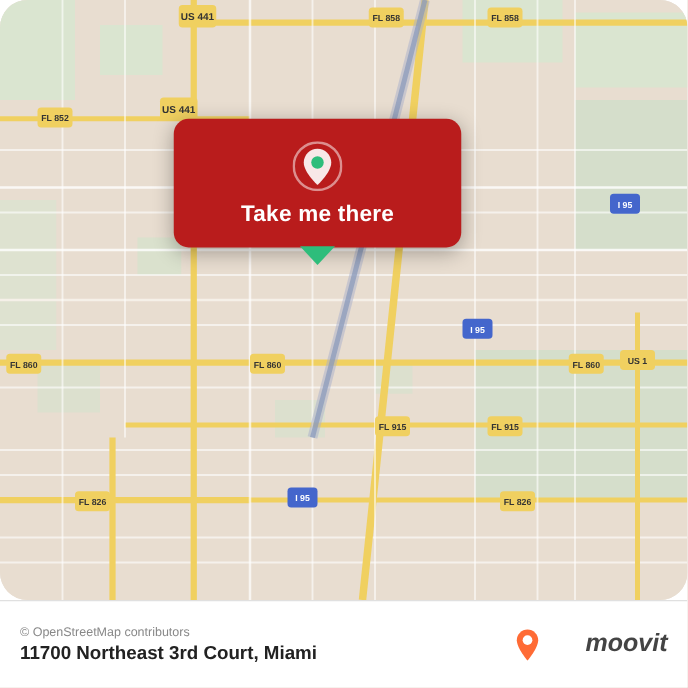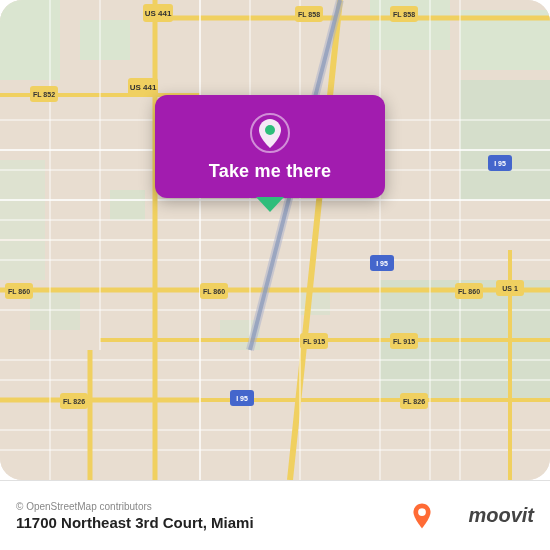--- a/index.html
+++ b/index.html
@@ -25,23 +25,23 @@
       position: absolute;
       top: 0; left: 0;
       width: 100%;
       height: 100%;
     }
 
     
     #location-card {
       position: absolute;
       top: 95px;
-      left: 155px;
+      left: 139px;
       width: 230px;
-      background: #a21caf;
+      background: #b91c1c;
       border-radius: 12px;
       padding: 18px 20px 16px;
       display: flex;
       flex-direction: column;
       align-items: center;
       box-shadow: 0 4px 16px rgba(0,0,0,0.3);
       cursor: pointer;
       z-index: 10;
     }
 

